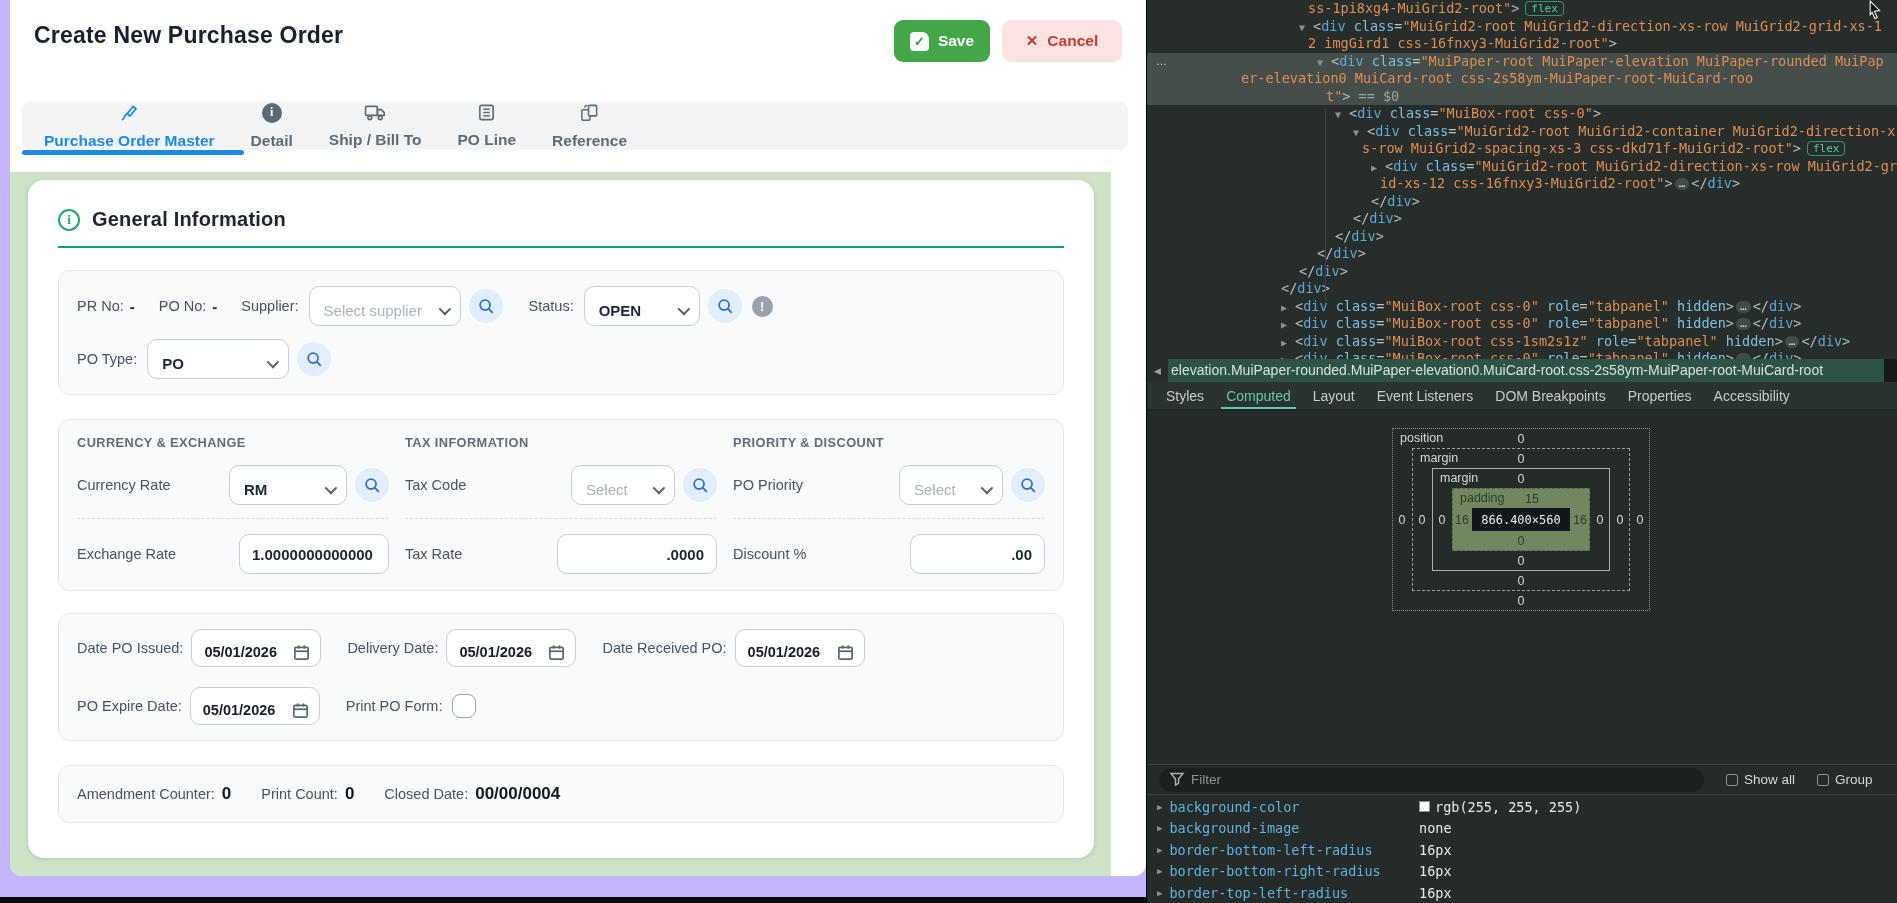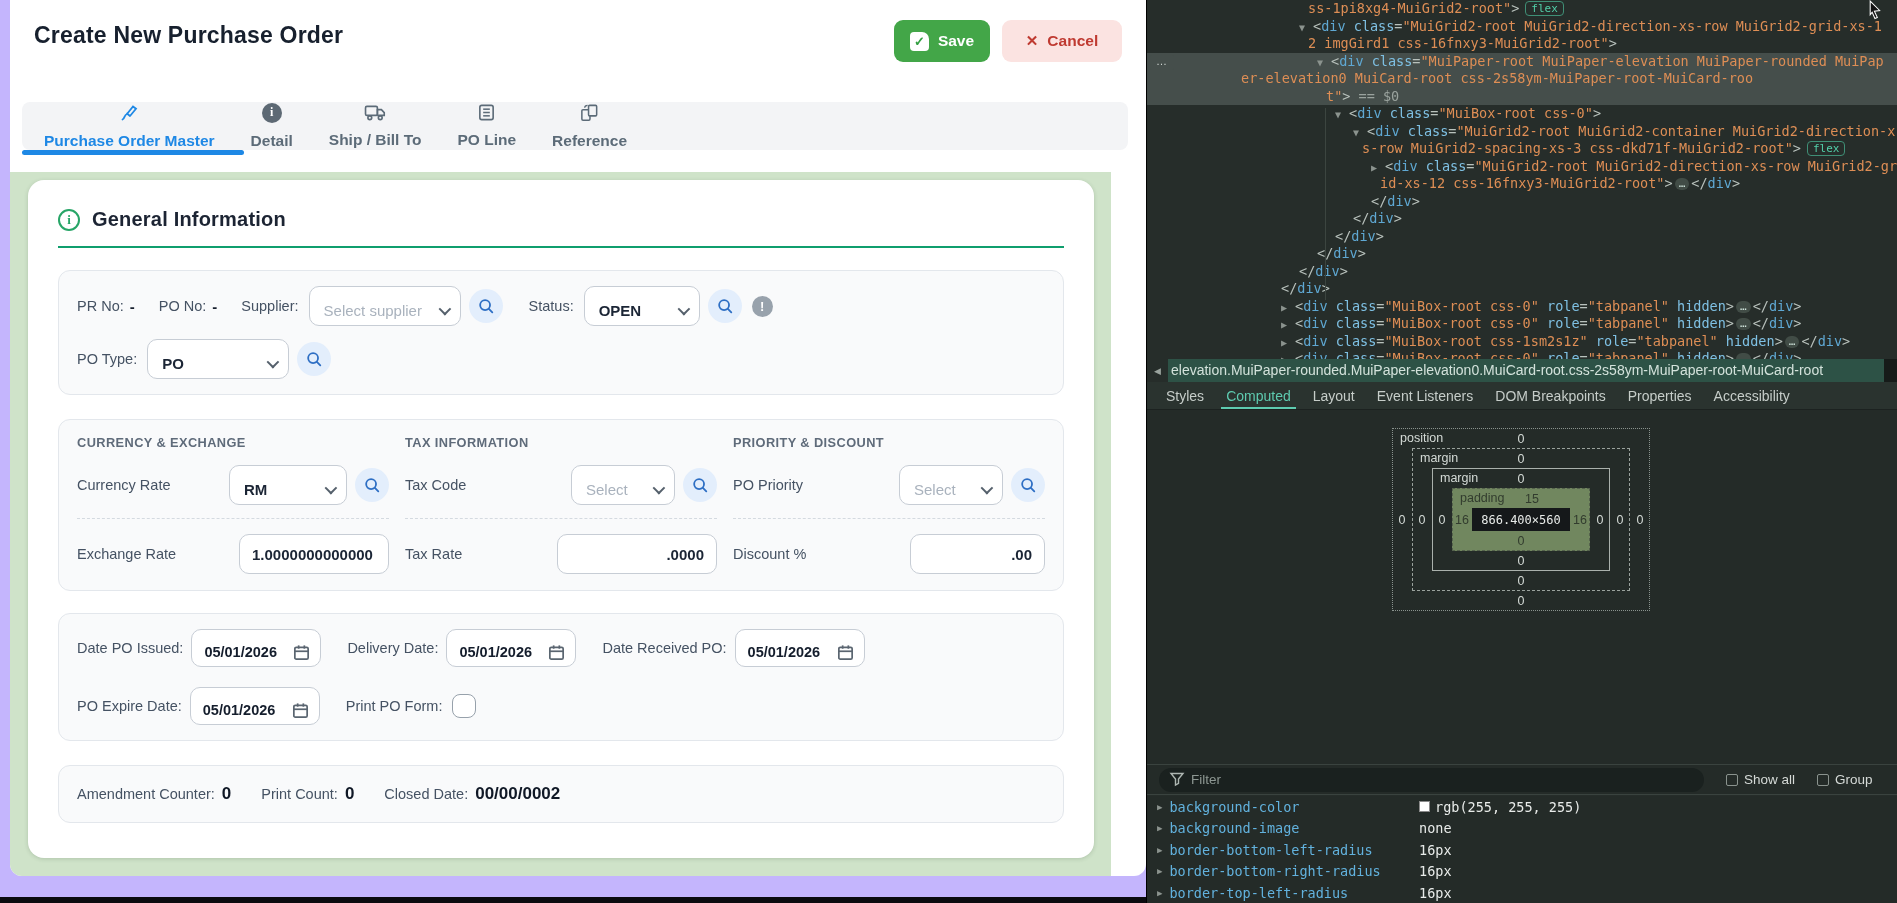--- a/index.html
+++ b/index.html
@@ -370,21 +370,21 @@
             <div class="counter">
               <span class="flabel">Amendment Counter:</span>
               <span class="cv">0</span>
             </div>
             <div class="counter">
               <span class="flabel">Print Count:</span>
               <span class="cv">0</span>
             </div>
             <div class="counter">
               <span class="flabel">Closed Date:</span>
-              <span class="cv">00/00/0002</span>
+              <span class="cv">00/00/0004</span>
             </div>
           </div>
 
         </div>
       </div>
     </div>
     <div class="app-black-strip"></div>
   </div>
 
   <div class="dt-pane">

